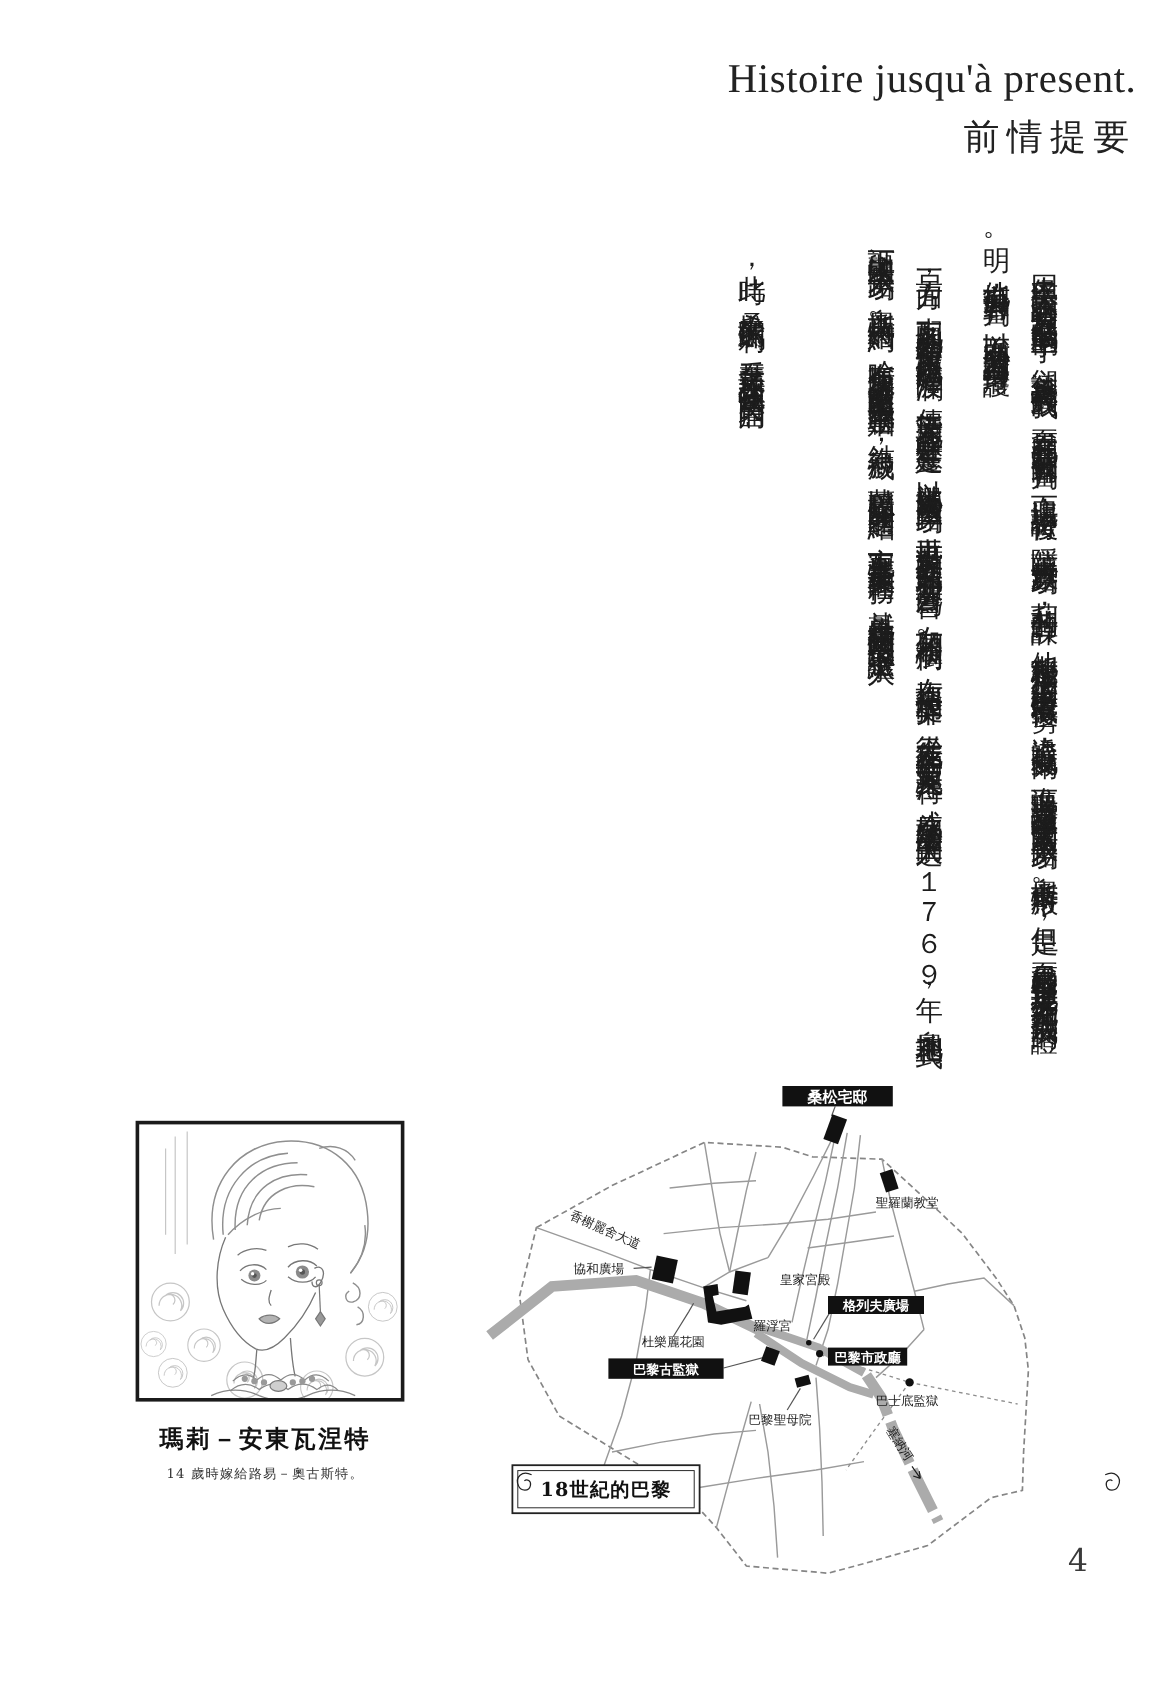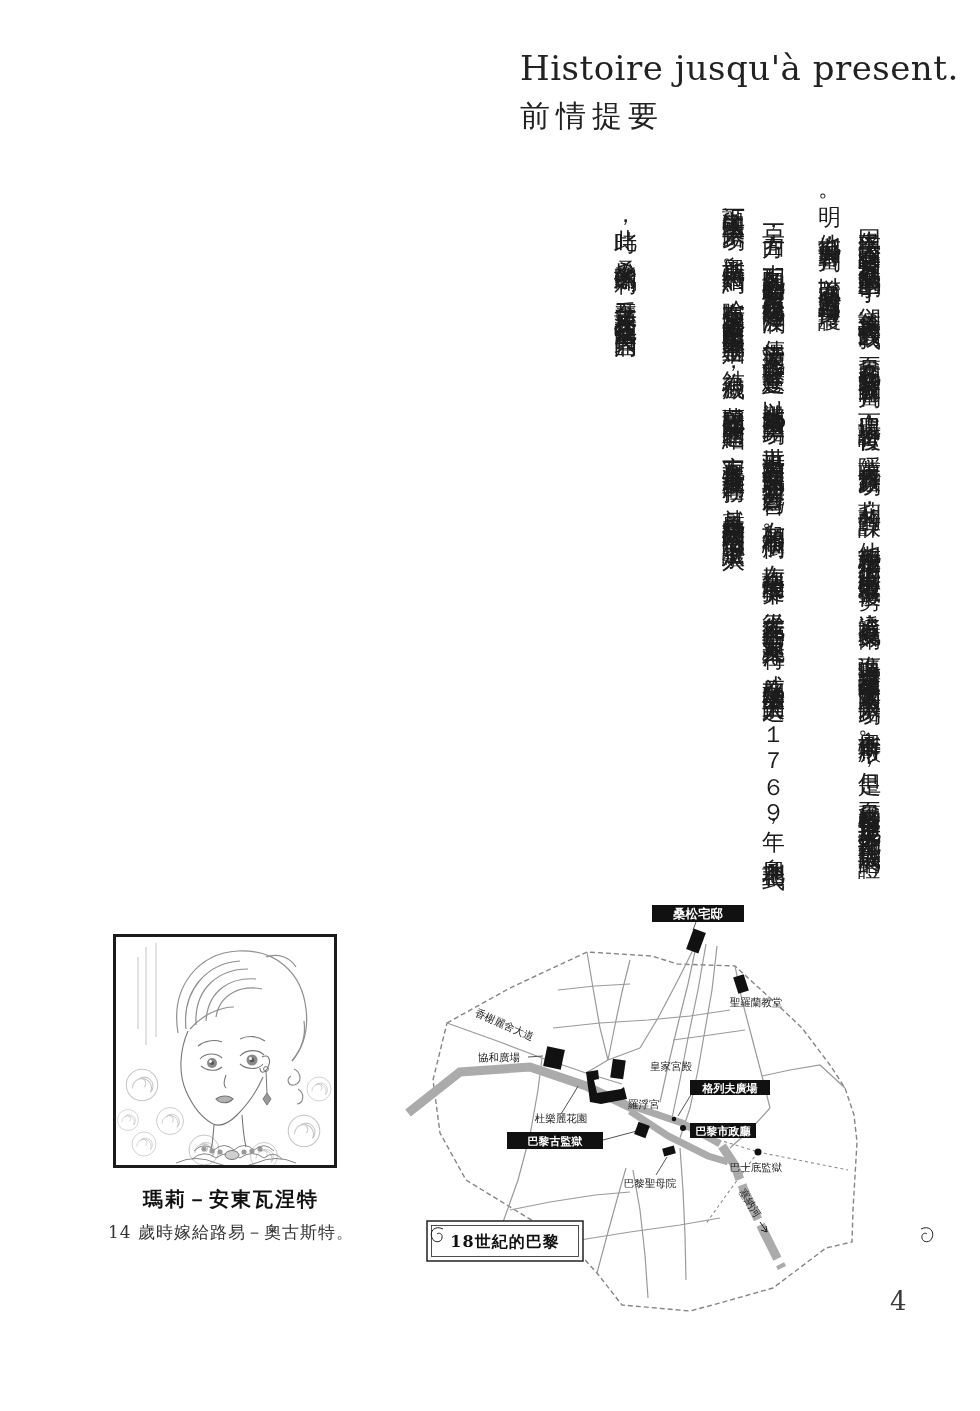--- a/index.html
+++ b/index.html
@@ -2,45 +2,45 @@
 <html lang="zh-Hant"><head>
 <meta charset="utf-8">
 <style>
   html,body{margin:0;padding:0;}
   body{
     width:980px;height:1411px;position:relative;overflow:hidden;
     background:#ffffff;color:#1f1f1f;
     font-family:"DejaVu Serif","Liberation Serif",serif;
   }
   
-  .header{position:absolute;left:520px;top:48px;width:440px;text-align:left;}
+  .header{position:absolute;left:507px;top:48px;width:440px;text-align:right;font-family:Liberation Serif, serif;}
   .header .fr-title{font-size:34px;font-weight:400;letter-spacing:.5px;color:#222;white-space:nowrap;}
   .header .zh-subtitle{font-size:30px;letter-spacing:6px;margin-top:8px;color:#222;}
   
   .story{
     position:absolute;left:90px;top:188px;width:800px;height:666px;
     writing-mode:vertical-rl;text-orientation:mixed;
     font-size:23px;line-height:40px;letter-spacing:2.5px;color:#1c1c1c;
   }
   .story p{margin:0;text-indent:1em;}
   .story p + p{margin-block-start:16px;}
   .story p:last-child{margin-block-start:68px;}
   .tcy{text-combine-upright:all;letter-spacing:0;}
   
   .portrait-frame{
     position:absolute;left:113px;top:934px;width:224px;height:234px;
     border:3px solid #1b1b1b;box-sizing:border-box;background:#fff;
   }
   .portrait-frame svg{display:block;width:100%;height:100%;}
-  .portrait-caption{position:absolute;left:99px;top:1186px;width:264px;text-align:center;}
+  .portrait-caption{position:absolute;left:89px;top:1186px;width:264px;text-align:center;}
   .portrait-caption .name{
     font-family:"DejaVu Sans","Liberation Sans",sans-serif;
     font-weight:bold;font-size:20px;letter-spacing:2px;color:#111;
   }
-  .portrait-caption .sub{font-size:17px;letter-spacing:1px;color:#333;margin-top:8px;}
+  .portrait-caption .sub{font-size:11px;letter-spacing:1px;color:#333;margin-top:8px;}
   
   .map{position:absolute;left:390px;top:880px;width:560px;height:440px;}
   .map text{font-family:"DejaVu Sans","Liberation Sans",sans-serif;}
   .map .plain-label{font-size:10.5px;fill:#1d1d1d;}
   .map .box-label{font-size:11px;font-weight:bold;fill:#ffffff;}
   .map .box-label.big{font-size:12.5px;}
   .map .map-title-text{
     font-family:"DejaVu Serif","Liberation Serif",serif;
     font-size:16px;font-weight:bold;fill:#111;letter-spacing:1px;
   }

